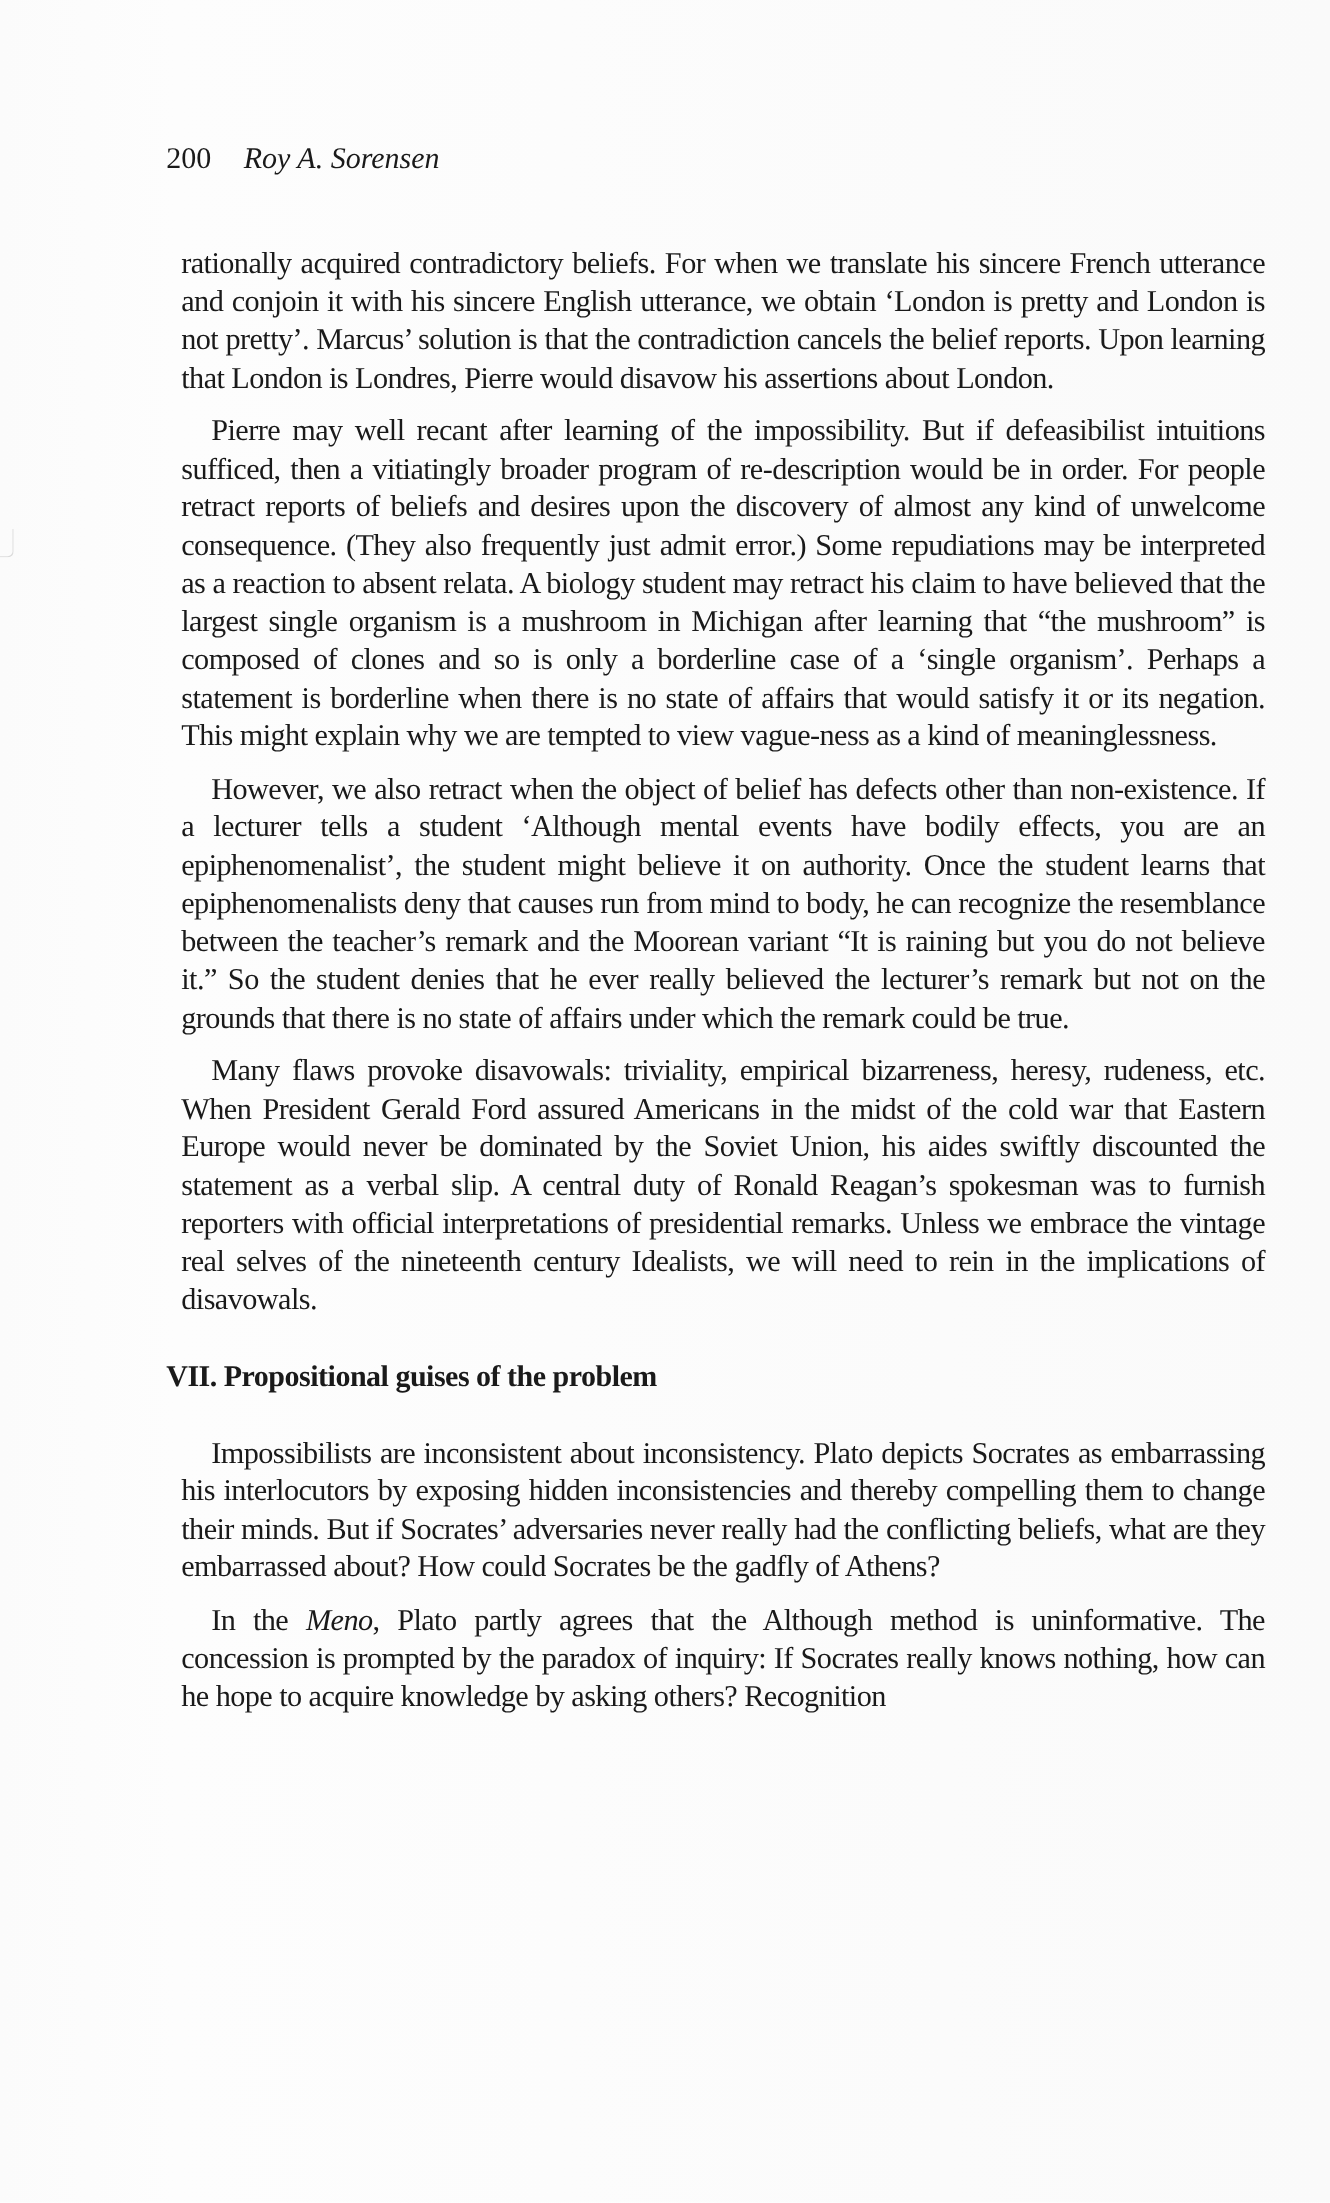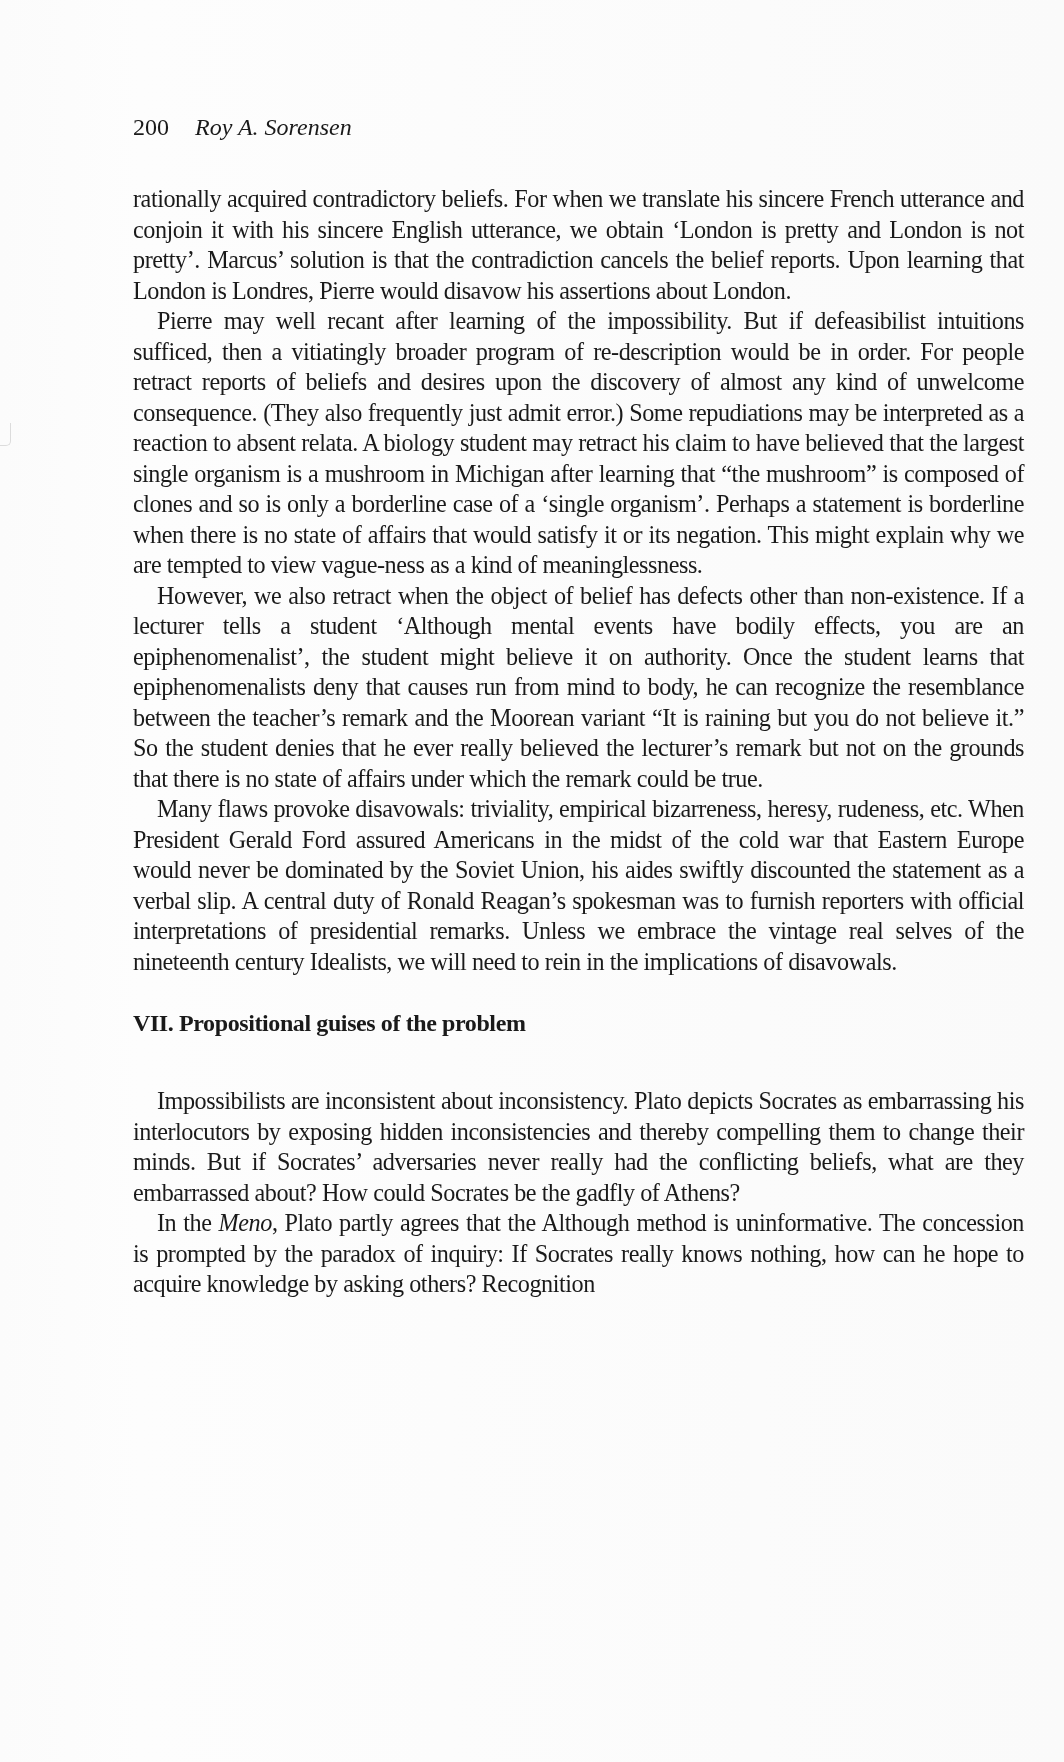--- a/index.html
+++ b/index.html
@@ -37,32 +37,32 @@
     .running-head .author {
       font-style: italic;
     }
     .text-block {
       position: absolute;
       left: 133px;
       top: 184px;
       width: 891px;
     }
     .para {
-      margin: 0;
+      margin: 12px;
       font-size: 24.2px;
       line-height: 30.5px;
       text-align: justify;
       hyphens: none;
       letter-spacing: -0.45px;
       word-spacing: 0px;
     }
     .para.indent { text-indent: 24px; }
     .para.first { text-indent: 0; }
     .section-heading {
-      margin: 31px 0 48px 0;
+      margin: 31px 0 31px 0;
       font-size: 24px;
       line-height: 30px;
       font-weight: bold;
       letter-spacing: -0.4px;
     }
     .para em { font-style: italic; }
     .edge-mark {
       position: absolute;
       left: 0;
       top: 423px;

